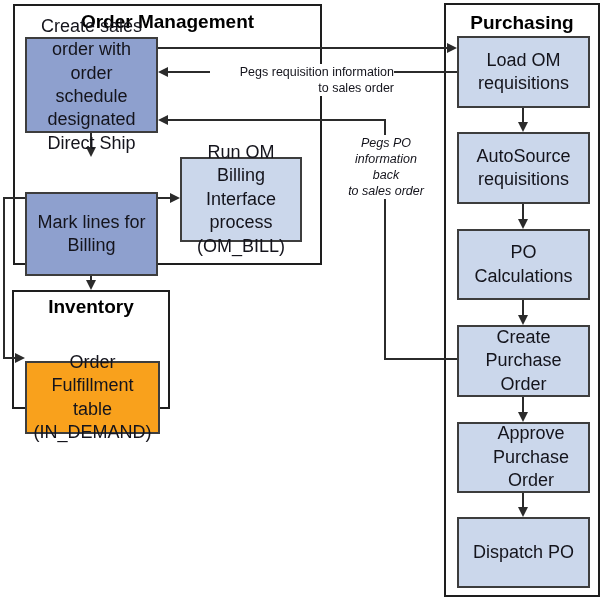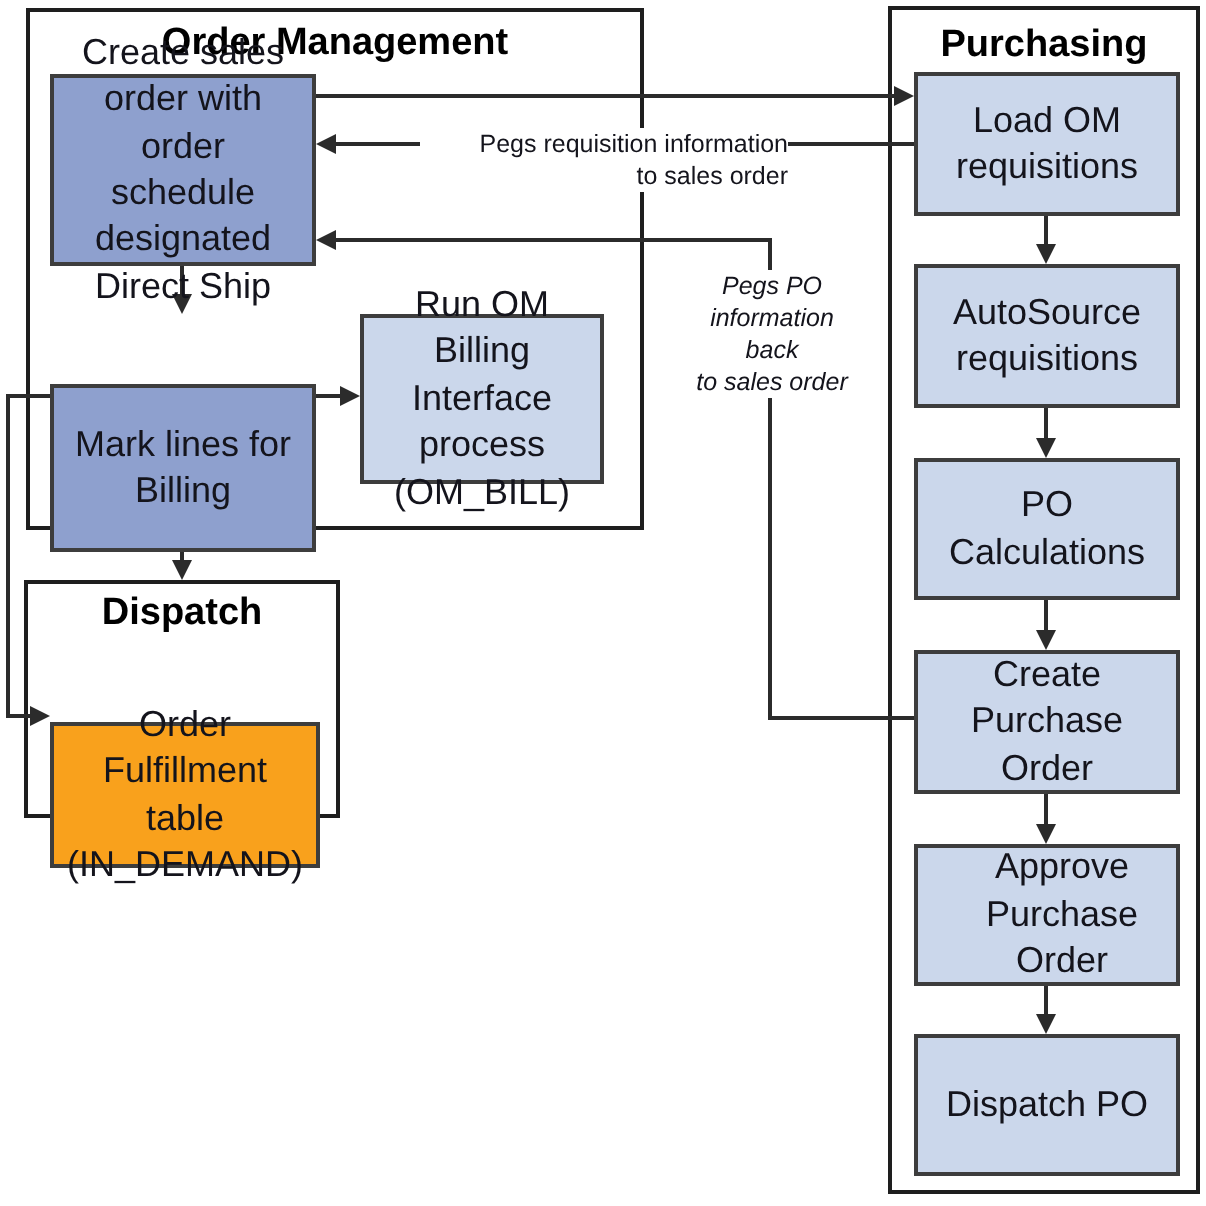--- a/index.html
+++ b/index.html
@@ -39,21 +39,21 @@
 </head>
 <body>
 
 <div class="canvas">
 
   <div class="group" style="left:13px; top:4px; width:309px; height:261px;">
     <div class="group-title" style="top:5px;">Order Management</div>
   </div>
 
   <div class="group" style="left:12px; top:290px; width:158px; height:119px;">
-    <div class="group-title" style="top:4px;">Dispatch</div>
+    <div class="group-title" style="top:4px;">Inventory</div>
   </div>
 
   <div class="group" style="left:444px; top:3px; width:156px; height:594px;">
     <div class="group-title" style="top:7px;">Purchasing</div>
   </div>
 
   <div class="hline" style="left:158px; top:47px; width:290px;"></div>
   <div class="tri tri-right" style="left:447px; top:43px;"></div>
 
   <div class="hline" style="left:168px; top:71px; width:289px;"></div>

